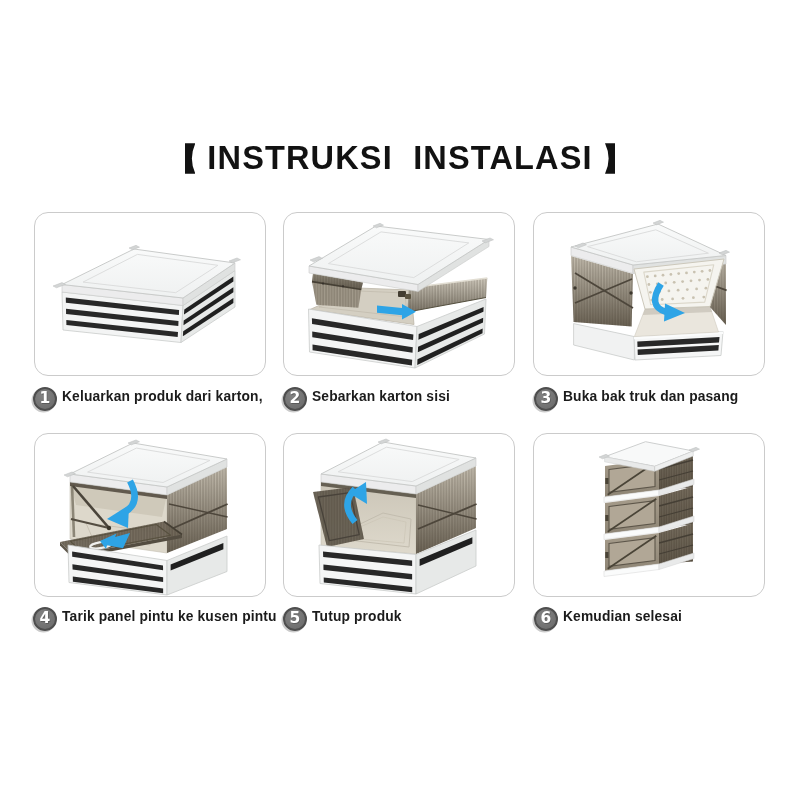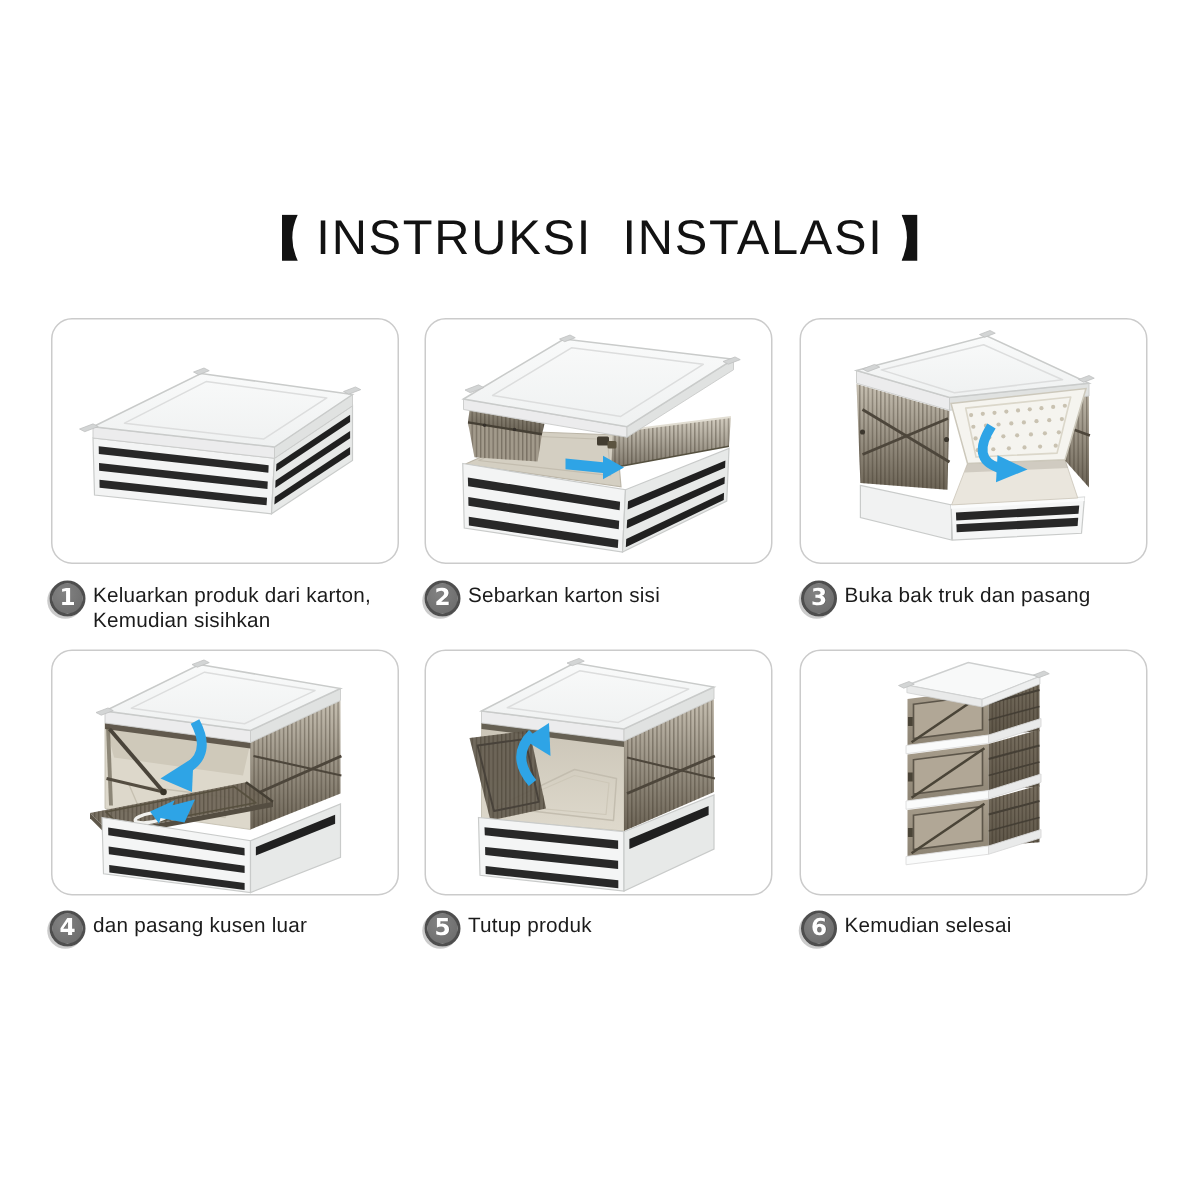--- a/index.html
+++ b/index.html
@@ -1,42 +1,42 @@
 <!DOCTYPE html>
 <html><head>
 <meta charset="utf-8">
 <style>
   html,body{margin:0;padding:0;background:#ffffff;}
   .page{position:relative;width:800px;height:800px;background:#ffffff;overflow:hidden;
         font-family:"Liberation Sans",sans-serif;}
   
   .title{position:absolute;left:0;top:140px;width:800px;height:36px;margin:0;
          display:flex;align-items:center;justify-content:center;gap:12px;}
-  .title-text{font-size:32.5px;font-weight:normal;color:#121212;letter-spacing:1.15px;
+  .title-text{font-size:32.5px;font-weight:bold;color:#121212;letter-spacing:1.15px;
               white-space:pre;line-height:36px;}
   .bracket{width:10.5px;height:31px;fill:#121212;flex:0 0 auto;}
   
   .panel{position:absolute;width:232px;height:164px;box-sizing:border-box;
          border:1.5px solid #cbcbcb;border-radius:14px;background:#ffffff;margin:0;overflow:hidden;}
   .panel svg{position:absolute;left:-1.5px;top:-1.5px;width:232px;height:164px;display:block;}
   .p1{left:34px;top:212px;} .p2{left:283px;top:212px;} .p3{left:533px;top:212px;}
   .p4{left:34px;top:433px;} .p5{left:283px;top:433px;} .p6{left:533px;top:433px;}
   
   .caption{position:absolute;display:flex;align-items:flex-start;width:255px;}
   .c1{left:33px;top:386px;} .c2{left:283px;top:386px;} .c3{left:534px;top:386px;}
   .c4{left:33px;top:606px;} .c5{left:283px;top:606px;} .c6{left:534px;top:606px;}
   .badge{margin-top:0.5px;}
   .badge{flex:0 0 auto;width:20px;height:20px;border-radius:50%;
          background:radial-gradient(circle at 38% 32%, #828282, #6f6f6f 75%);
          border:2px solid #4e4e4e;
          box-shadow:-1.5px 1.5px 0 rgba(175,175,175,.65);
          display:flex;align-items:center;justify-content:center;}
   .badge span{font-family:"DejaVu Sans",sans-serif;font-weight:bold;font-size:15.5px;
               color:#ffffff;line-height:1;text-shadow:0.6px 0.6px 0 rgba(70,70,70,.55);}
-  .lines{margin:1.5px 0 0 5px;font-size:13.8px;font-weight:normal;color:#1b1b1b;
+  .lines{margin:1.5px 0 0 5px;font-size:13.8px;font-weight:bold;color:#1b1b1b;
          line-height:17.5px;letter-spacing:0.15px;}
   .lines span{display:block;white-space:pre;}
 </style>
 </head>
 <body>
 
 <div class="page">
 
   <h1 class="title">
     <svg class="bracket" viewBox="0 0 11 32" aria-hidden="true">
@@ -441,21 +441,20 @@
 </g>
 </svg>
   </figure>
 
   <div class="caption c1">
     <span class="badge">
         <span>1</span>
       </span>
     <p class="lines">
       <span>Keluarkan produk dari karton,</span>
-      <span>Kemudian sisihkan</span>
     </p>
   </div>
   <div class="caption c2">
     <span class="badge">
         <span>2</span>
       </span>
     <p class="lines">
       <span>Sebarkan karton sisi</span>
     </p>
   </div>
@@ -465,21 +464,21 @@
       </span>
     <p class="lines">
       <span>Buka bak truk dan pasang</span>
     </p>
   </div>
   <div class="caption c4">
     <span class="badge">
         <span>4</span>
       </span>
     <p class="lines">
-      <span>dan pasang kusen luar</span>
+      <span>Tarik panel pintu ke kusen pintu</span>
     </p>
   </div>
   <div class="caption c5">
     <span class="badge">
         <span>5</span>
       </span>
     <p class="lines">
       <span>Tutup produk</span>
     </p>
   </div>

